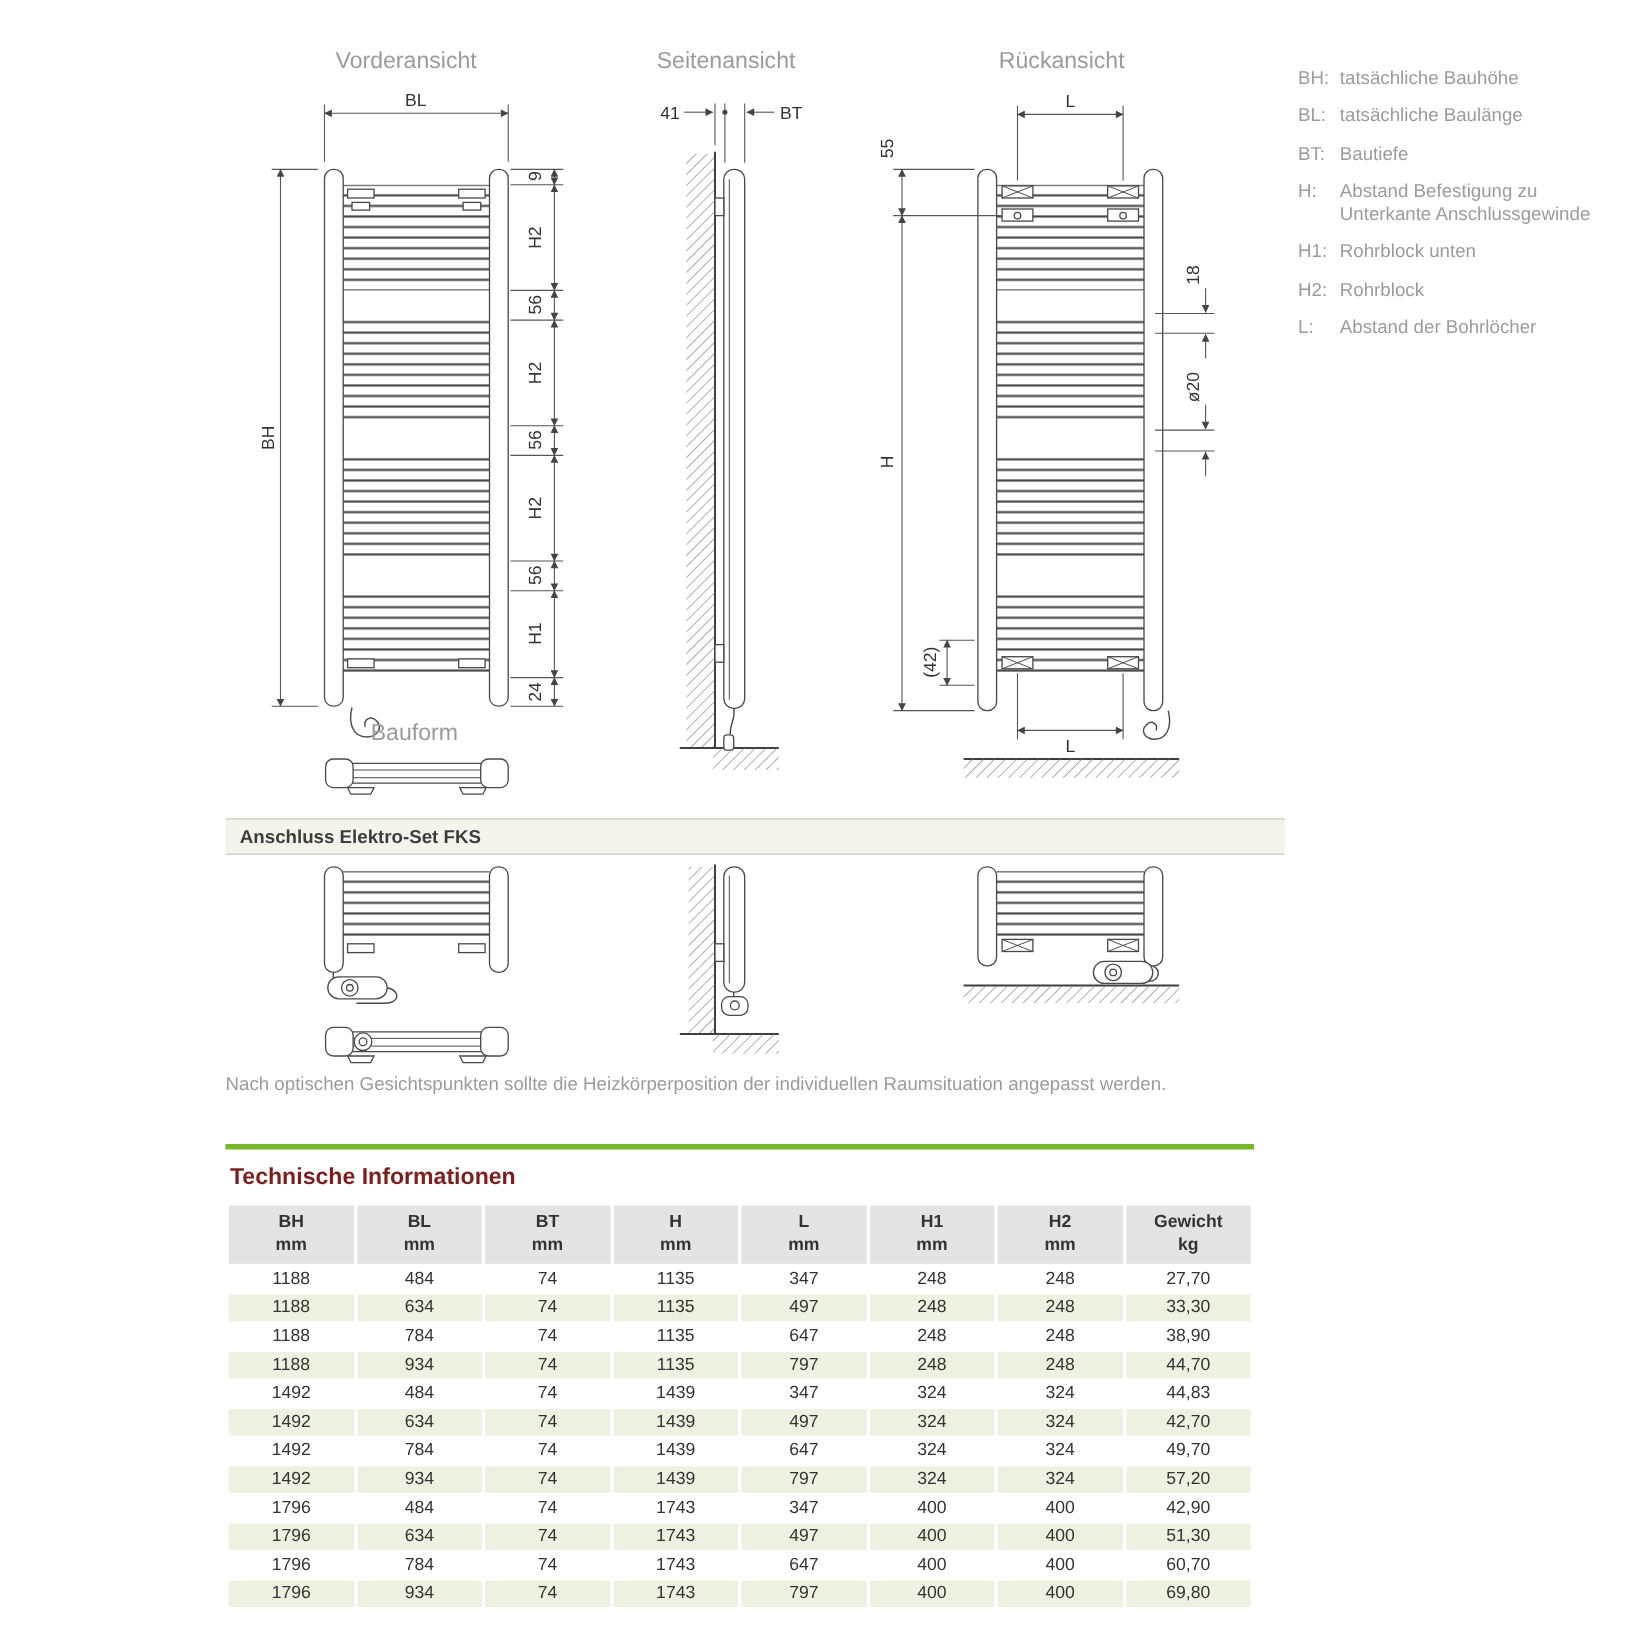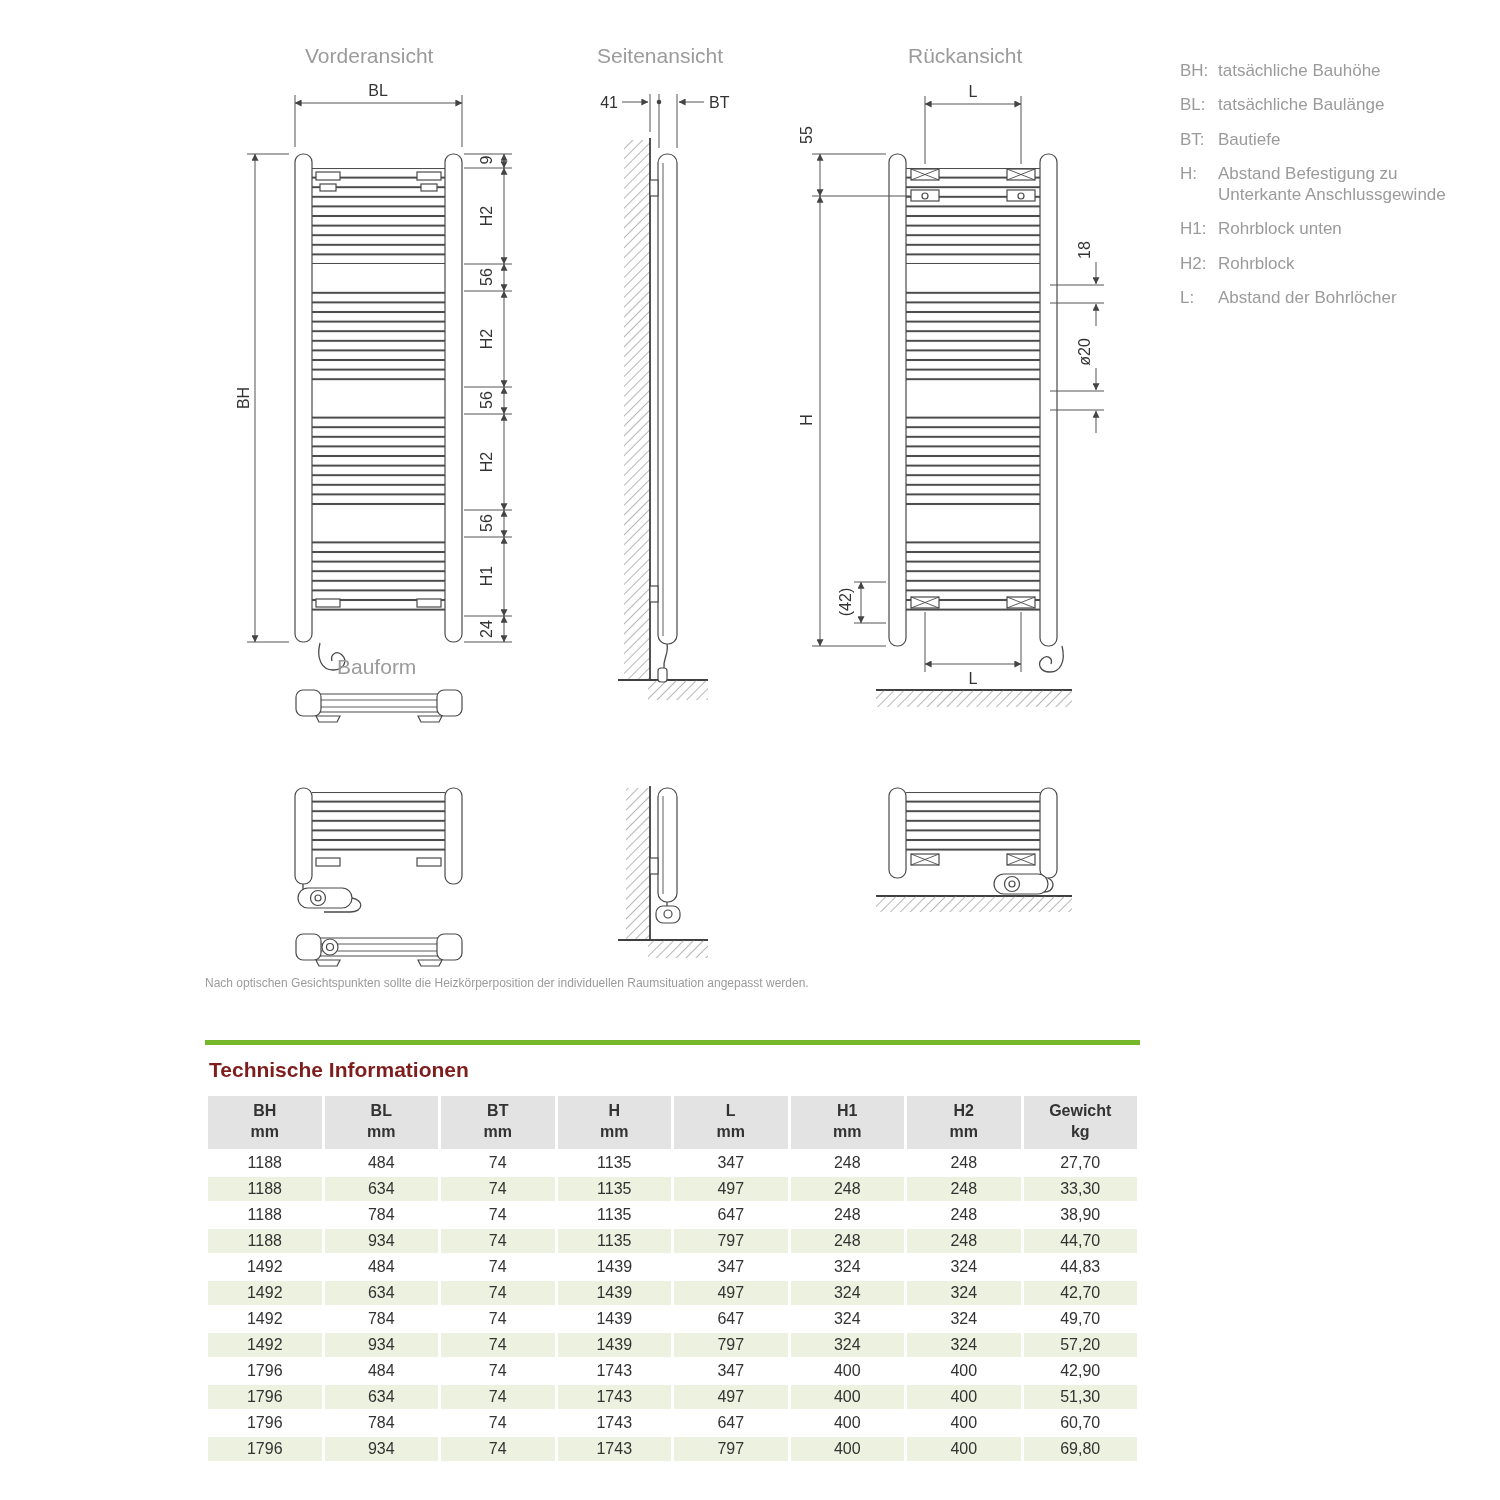--- a/index.html
+++ b/index.html
@@ -22,21 +22,21 @@
   .legend { position:absolute; left:1180px; top:60px; width:300px; font-size:17px; color:#9b9b9b; }
   .lg-item { display:flex; margin-bottom:13px; line-height:1.25; }
   .lg-key { flex:0 0 38px; }
   .lg-text { flex:1; }
 
   .electro-band { position:absolute; left:205px; top:744px; width:963px; height:33px;
     background:#f4f4ed; border-top:1px solid #c9c9b0; border-bottom:1px solid #c9c9b0;
     display:flex; align-items:center; padding-left:13px;
     font-size:17px; font-weight:bold; color:#3c3c3c; }
 
-  .note { position:absolute; left:205px; top:976px; width:940px; font-size:12px; color:#9b9b9b; }
+  .note { position:absolute; left:205px; top:976px; width:940px; font-size:17px; color:#9b9b9b; }
 
   .green-rule { position:absolute; left:205px; top:1040px; width:935px; height:5px; background:#76b82a; }
   .table-title { position:absolute; left:209px; top:1058px; font-size:21px; font-weight:bold; color:#7f1d1d; }
 
   table.tech { position:absolute; left:205px; top:1094px; width:935px;
     border-collapse:separate; border-spacing:3px 2px; font-size:16px; color:#333; table-layout:fixed; }
   table.tech th { background:#e3e3e3; font-weight:bold; text-align:center; padding:5px 0 6px 0; }
   table.tech th .col-label { font-size:16px; line-height:1.3; }
   table.tech th .col-unit  { font-size:16px; line-height:1.3; }
   table.tech td { text-align:center; padding:3px 0; background:#fff; }
@@ -296,20 +296,23 @@
     <div class="lg-item">
       <span class="lg-key">H2:</span>
       <span class="lg-text">Rohrblock</span>
     </div>
     <div class="lg-item">
       <span class="lg-key">L:</span>
       <span class="lg-text">Abstand der Bohrlöcher</span>
     </div>
   </div>
 
+  <div class="electro-band">
+    <span>Anschluss Elektro-Set FKS</span>
+  </div>
 
   <div class="note">Nach optischen Gesichtspunkten sollte die Heizkörperposition der individuellen Raumsituation angepasst werden.</div>
 
   <div class="green-rule"></div>
   <div class="table-title">Technische Informationen</div>
 
   <table class="tech">
     <thead>
       <tr>
           <th>

